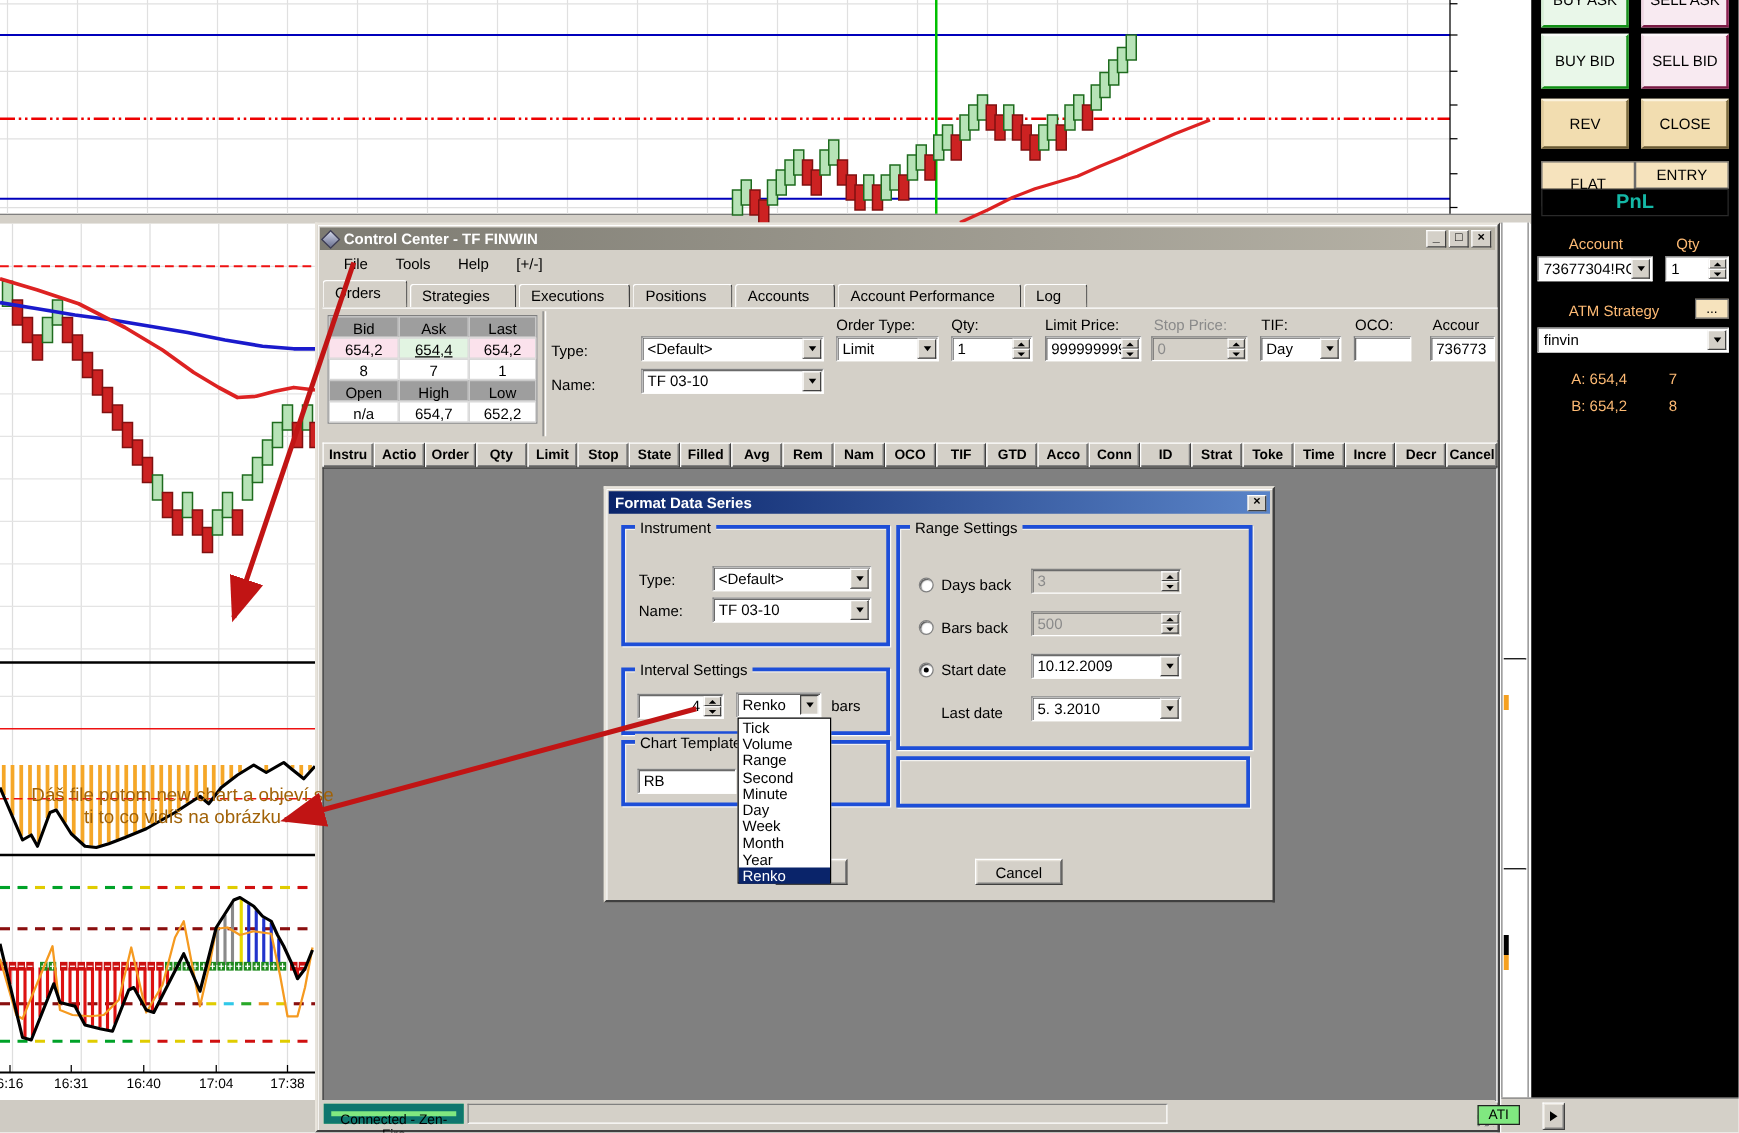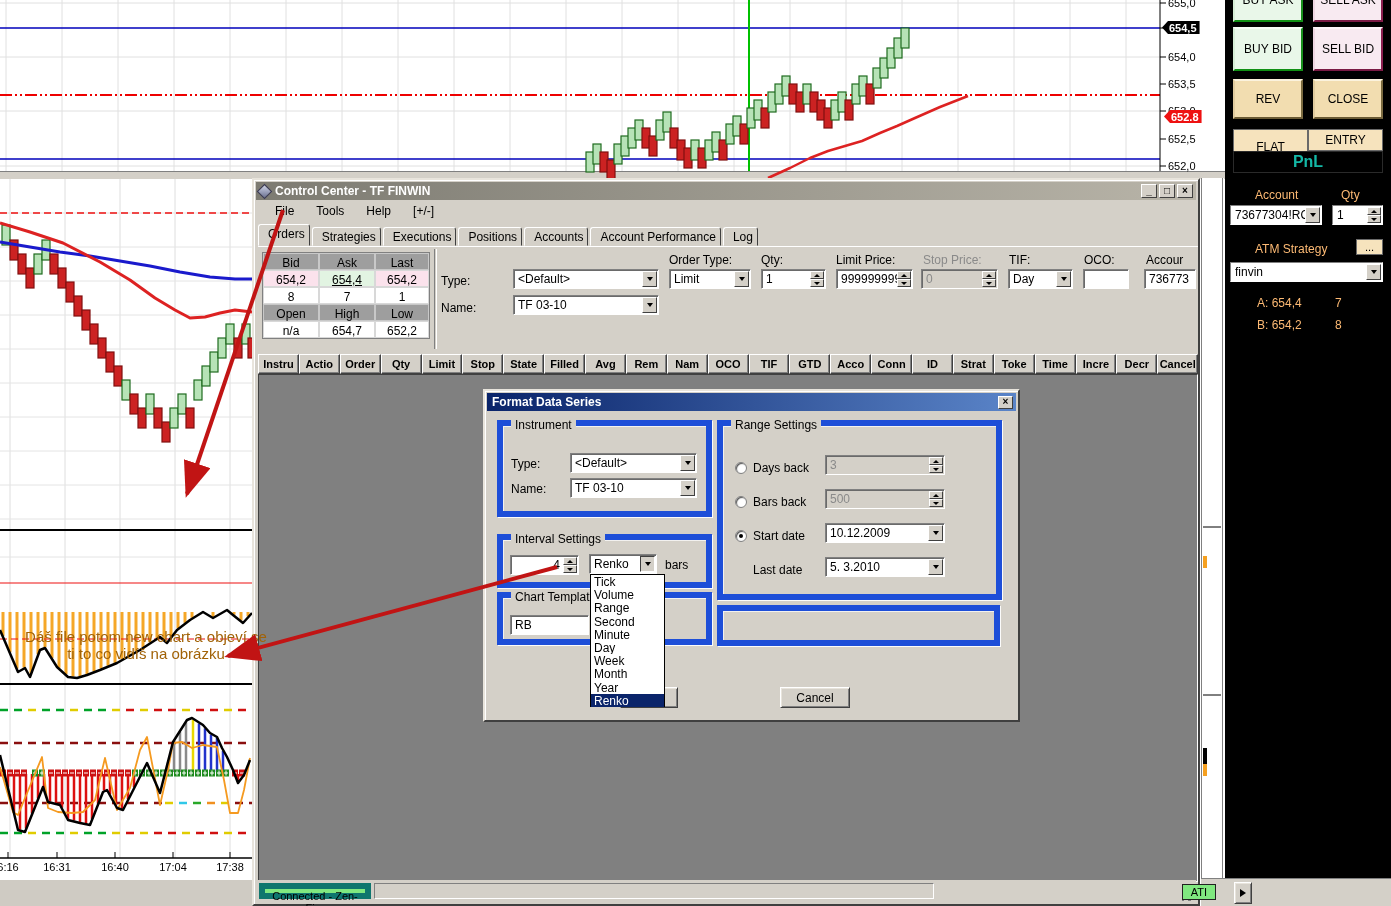--- a/index.html
+++ b/index.html
@@ -16,40 +16,40 @@
   .spin { position:absolute; right:1px; top:1px; bottom:1px; width:14px; display:flex; flex-direction:column; }
   .spin i { flex:1; background:#d4d0c8; border:1px solid; border-color:#fff #404040 #404040 #fff;
             display:flex; align-items:center; justify-content:center; }
   .spin i.u::after { content:""; border:3px solid transparent; border-bottom:3px solid #000; margin-top:-3px;}
   .spin i.d::after { content:""; border:3px solid transparent; border-top:3px solid #000; margin-bottom:-3px;}
   .lbl { position:absolute; font-size:12px; color:#000; white-space:nowrap; }
   .lbl.dim { color:#8a8a8a; }
   .btn3d { position:absolute; background:#d4d0c8; border:1px solid; border-color:#fff #404040 #404040 #fff;
            box-shadow:inset 1px 1px 0 #e8e4dc, inset -1px -1px 0 #808080;
            font-size:12px; display:flex; align-items:center; justify-content:center; }
-  .group { position:absolute; border:6px solid #1d4ed8; box-shadow:1px 1px 0 rgba(255,255,255,.9), inset 1px 1px 0 rgba(255,255,255,.7);text-align:center; }
+  .group { position:absolute; border:3px solid #1d4ed8; box-shadow:1px 1px 0 rgba(255,255,255,.9), inset 1px 1px 0 rgba(255,255,255,.7);text-align:center; }
   .legend { position:absolute; top:-8px; left:8px; background:#d4d0c8; padding:0 4px; font-size:12px; }
   .radio { position:absolute; width:12px; height:12px; border-radius:50%; background:#fff;
            border:1px solid #808080; box-shadow:inset 1px 1px 1px #555; }
   .radio.on::after { content:""; position:absolute; left:3px; top:3px; width:4px; height:4px; border-radius:50%; background:#000; }
 
   
   .window { position:absolute; left:252px; top:178px; width:948px; height:728px; background:#d4d0c8;
             border:2px solid; border-color:#e8e4dc #404040 #404040 #e8e4dc; box-shadow:inset 1px 1px 0 #fff; z-index:10; }
   .titlebar { position:absolute; left:2px; top:2px; right:2px; height:18px;
               background:linear-gradient(90deg,#7d7b72,#b8b4a8); color:#fff; font-weight:bold; font-size:12px;
               display:flex; align-items:center; padding:0 3px; gap:5px; }
   .ticon { width:11px; height:11px; background:linear-gradient(135deg,#cfd4e8,#6a7090); transform:rotate(45deg); border:1px solid #3a3a55; }
   .tbtns { margin-left:auto; display:flex; gap:2px; }
   .tb { width:16px; height:14px; font-size:10px; line-height:11px; text-align:center; color:#000;
         background:#d4d0c8; border:1px solid; border-color:#fff #404040 #404040 #fff; font-weight:bold; }
   .menubar { position:absolute; left:2px; top:21px; right:2px; height:20px; display:flex; gap:4px; padding:2px 10px; }
   .menu-item { font-size:12px; padding:1px 9px; }
   .tabrow { position:absolute; left:4px; top:44px; right:4px; height:22px; display:flex; align-items:flex-end; }
-  .tab { height:19px; padding:2px 4px 0 9px; font-size:12px; background:#d4d0c8; border:1px solid;
+  .tab { height:19px; padding:2px 20px 0 9px; font-size:12px; background:#d4d0c8; border:1px solid;
          border-color:#fff #404040 #d4d0c8 #fff; border-radius:3px 3px 0 0; margin-right:2px; white-space:nowrap; }
   .tab.active { height:22px; position:relative; z-index:2; }
   .panel { position:absolute; left:4px; top:66px; width:940px; height:106px; background:#d4d0c8;
            border-top:1px solid #fff; }
   .vdiv { position:absolute; left:176px; top:2px; height:100px; width:3px; border-left:1px solid #808080; border-right:1px solid #fff; }
 
   #market { position:absolute; left:4px; top:5px; width:168px; background:#fff; border:1px solid #808080;
             display:grid; grid-template-columns:56px 56px 54px; }
   #market div { font-size:12px; text-align:center; padding:2px 0 1px 0; border:1px solid #d8d8d8; height:17px; }
   #market .mh { background:#9e9e9e; border-color:#c8c8c8; }
@@ -504,30 +504,20 @@
       <polyline points="0,767 13,812 18,815 42,757 48,808 58,812 72,813 83,812 95,800 105,758 117,810 130,788 140,750 147,737 160,805 168,770 173,743 182,742 192,748 203,745 217,747 224,780 230,813 238,813 244,790 250,758" fill="none" stroke="#f59a20" stroke-width="1.8" stroke-linejoin="round"></polyline>
       <polyline points="0,755 18,830 25,832 43,787 48,802 60,805 68,820 80,823 90,825 103,792 107,790 117,808 123,810 147,763 160,793 173,742 187,720 192,718 203,725 210,733 217,737 222,748 227,757 233,770 238,783 244,775 250,760" fill="none" stroke="#000" stroke-width="2.5" stroke-linejoin="round"></polyline>
       <line x1="0" y1="858" x2="252" y2="858" stroke="#000" stroke-width="1.5"></line>
       <line x1="8" y1="852" x2="8" y2="858" stroke="#000" stroke-width="1"></line>
       <line x1="57" y1="852" x2="57" y2="858" stroke="#000" stroke-width="1"></line>
       <line x1="115" y1="852" x2="115" y2="858" stroke="#000" stroke-width="1"></line>
       <line x1="173" y1="852" x2="173" y2="858" stroke="#000" stroke-width="1"></line>
       <line x1="230" y1="852" x2="230" y2="858" stroke="#000" stroke-width="1"></line>
     </svg>
 
-  <div id="top-axis">
-      <div class="axlabel" style="top:-3px">655,0</div>
-      <div class="axlabel" style="top:51px">654,0</div>
-      <div class="axlabel" style="top:78px">653,5</div>
-      <div class="axlabel" style="top:105px">653,0</div>
-      <div class="axlabel" style="top:133px">652,5</div>
-      <div class="axlabel" style="top:160px">652,0</div>
-      <div class="tagp" style="left:2px;top:21px;background:#000000">654,5</div>
-      <div class="tagp" style="left:4px;top:110px;background:#ee1111">652.8</div>
-    </div>
   <div id="time-axis">
       <div class="timelabel" style="left:8px">6:16</div>
       <div class="timelabel" style="left:57px">16:31</div>
       <div class="timelabel" style="left:115px">16:40</div>
       <div class="timelabel" style="left:173px">17:04</div>
       <div class="timelabel" style="left:230px">17:38</div>
     </div>
 
   <div class="window">
     <div class="titlebar">

